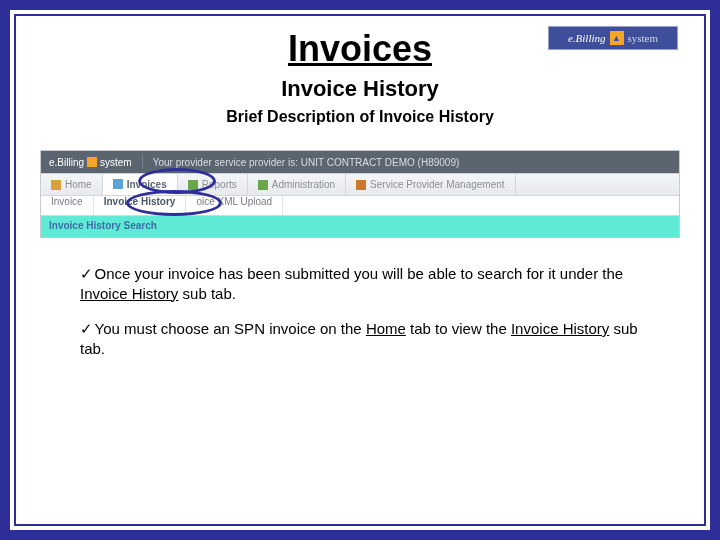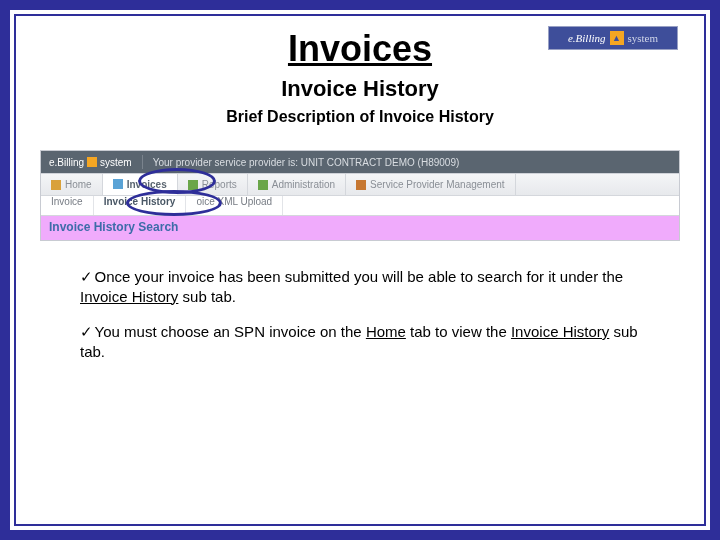--- a/index.html
+++ b/index.html
@@ -147,23 +147,23 @@
     border-right:1px solid #e2e4e8;
     cursor:pointer;
     height:100%;
     display:flex;
     align-items:flex-start;
     white-space:nowrap;
   }
   .subtab.sel { color:#4a5866; font-weight:bold; }
   .search-hdr {
     border-top:1px solid #d4d7dc;
-    background:#f0abfc;
+    background:#5eead4;
     padding:4px 8px 6px 8px;
-    font-size:12px;
+    font-size:10px;
     font-weight:bold;
     color:#3d6ca8;
   }
   .circle-mark {
     position:absolute;
     border:3px solid #2e2e99;
     border-radius:50%;
     width:78px;
     height:26px;
     pointer-events:none;

